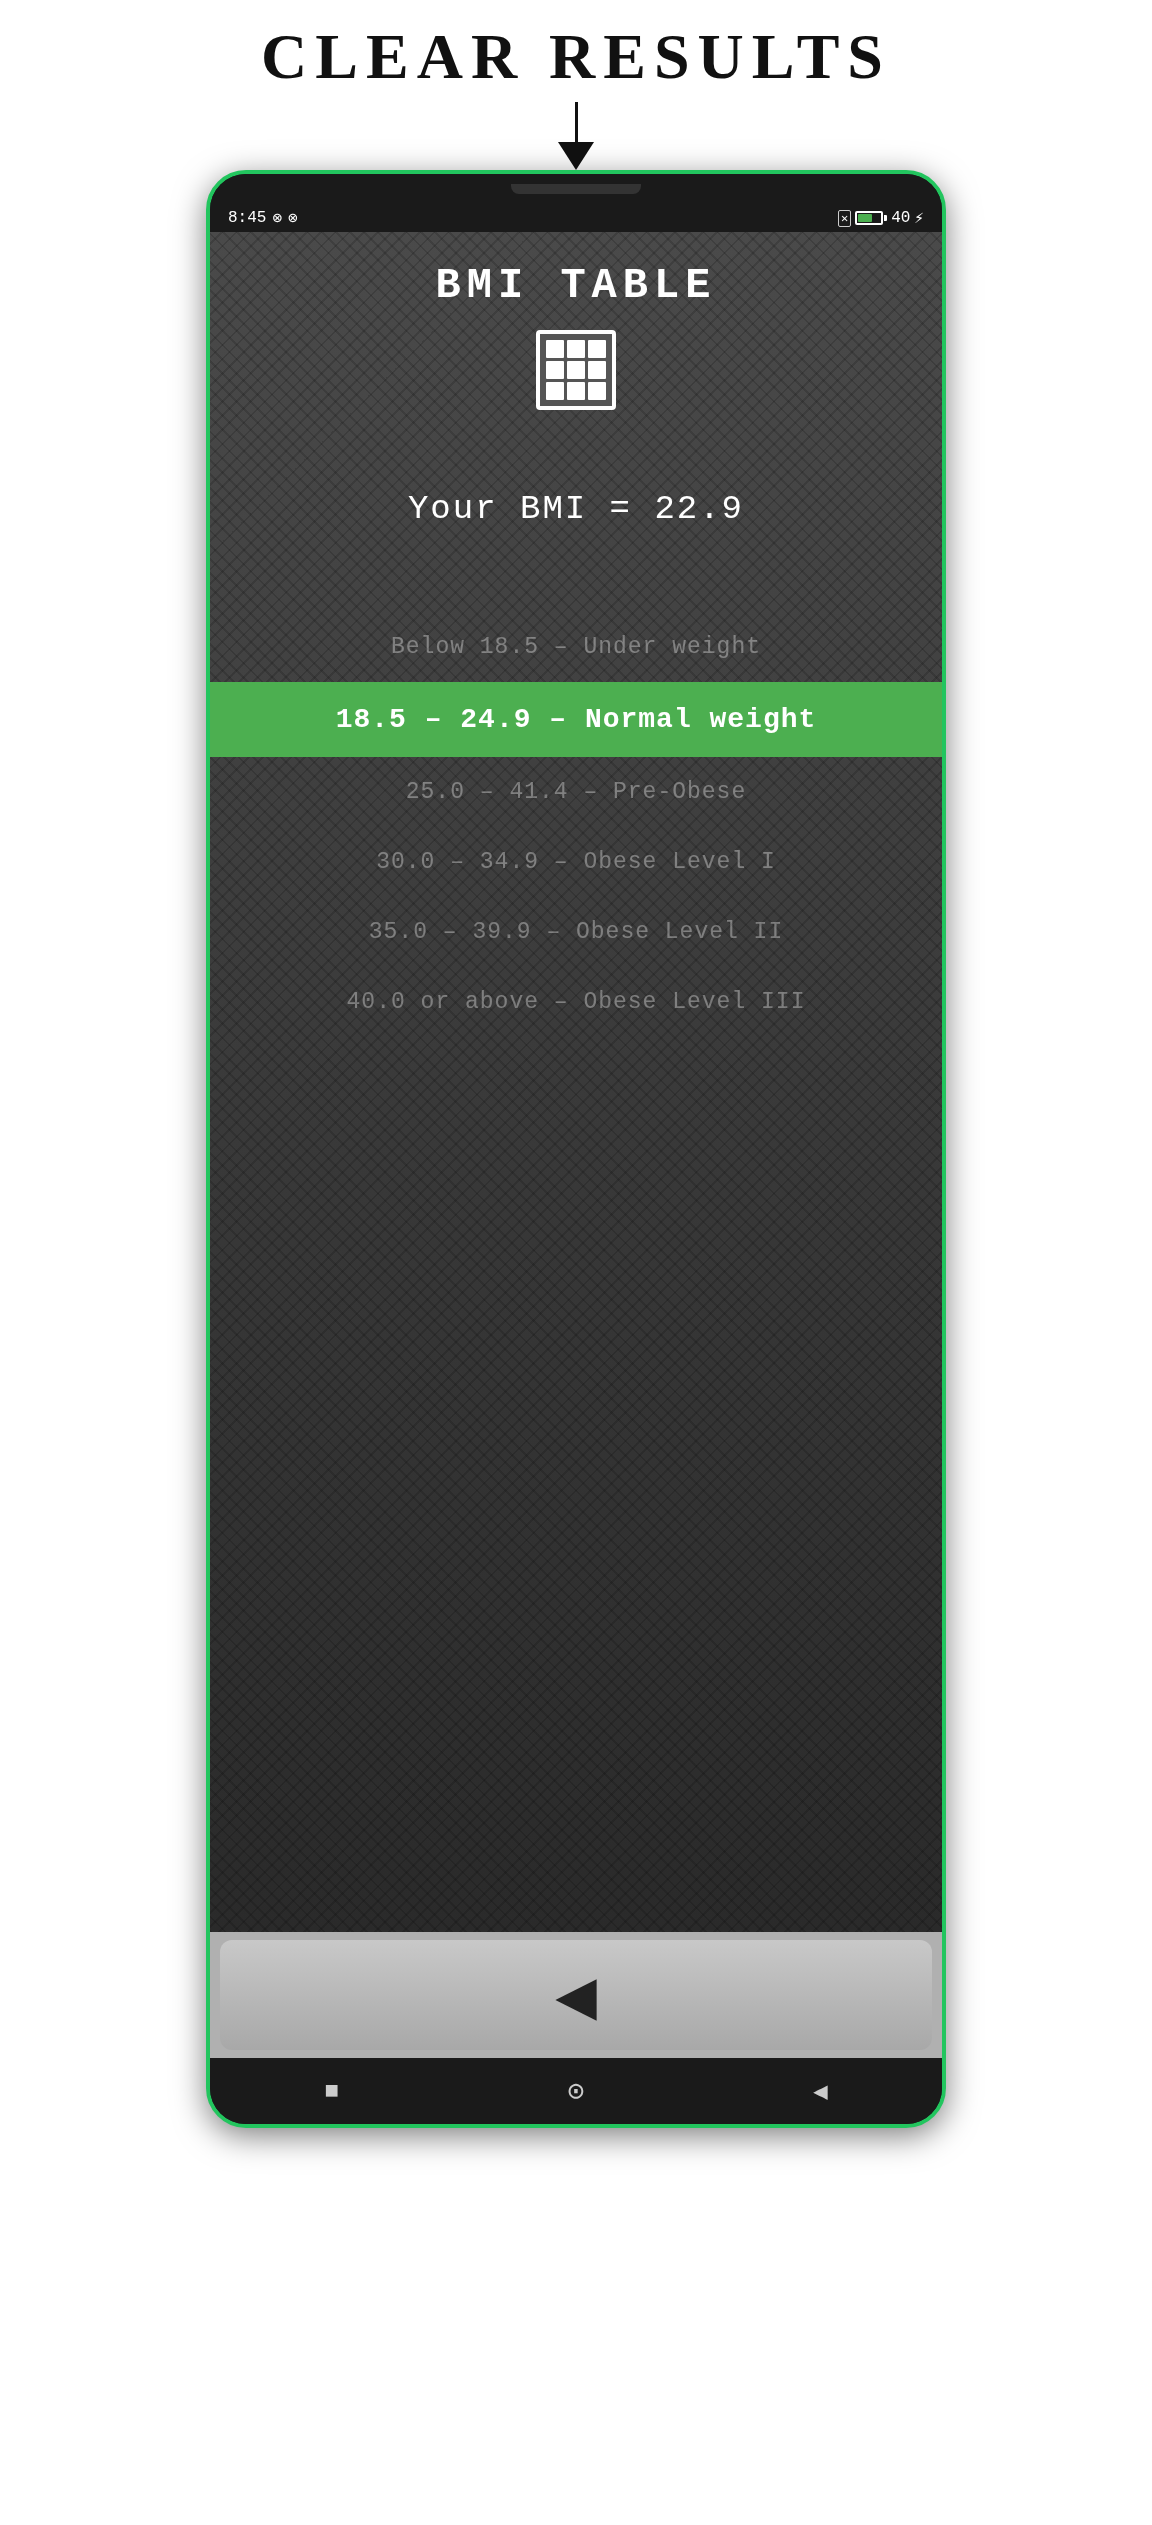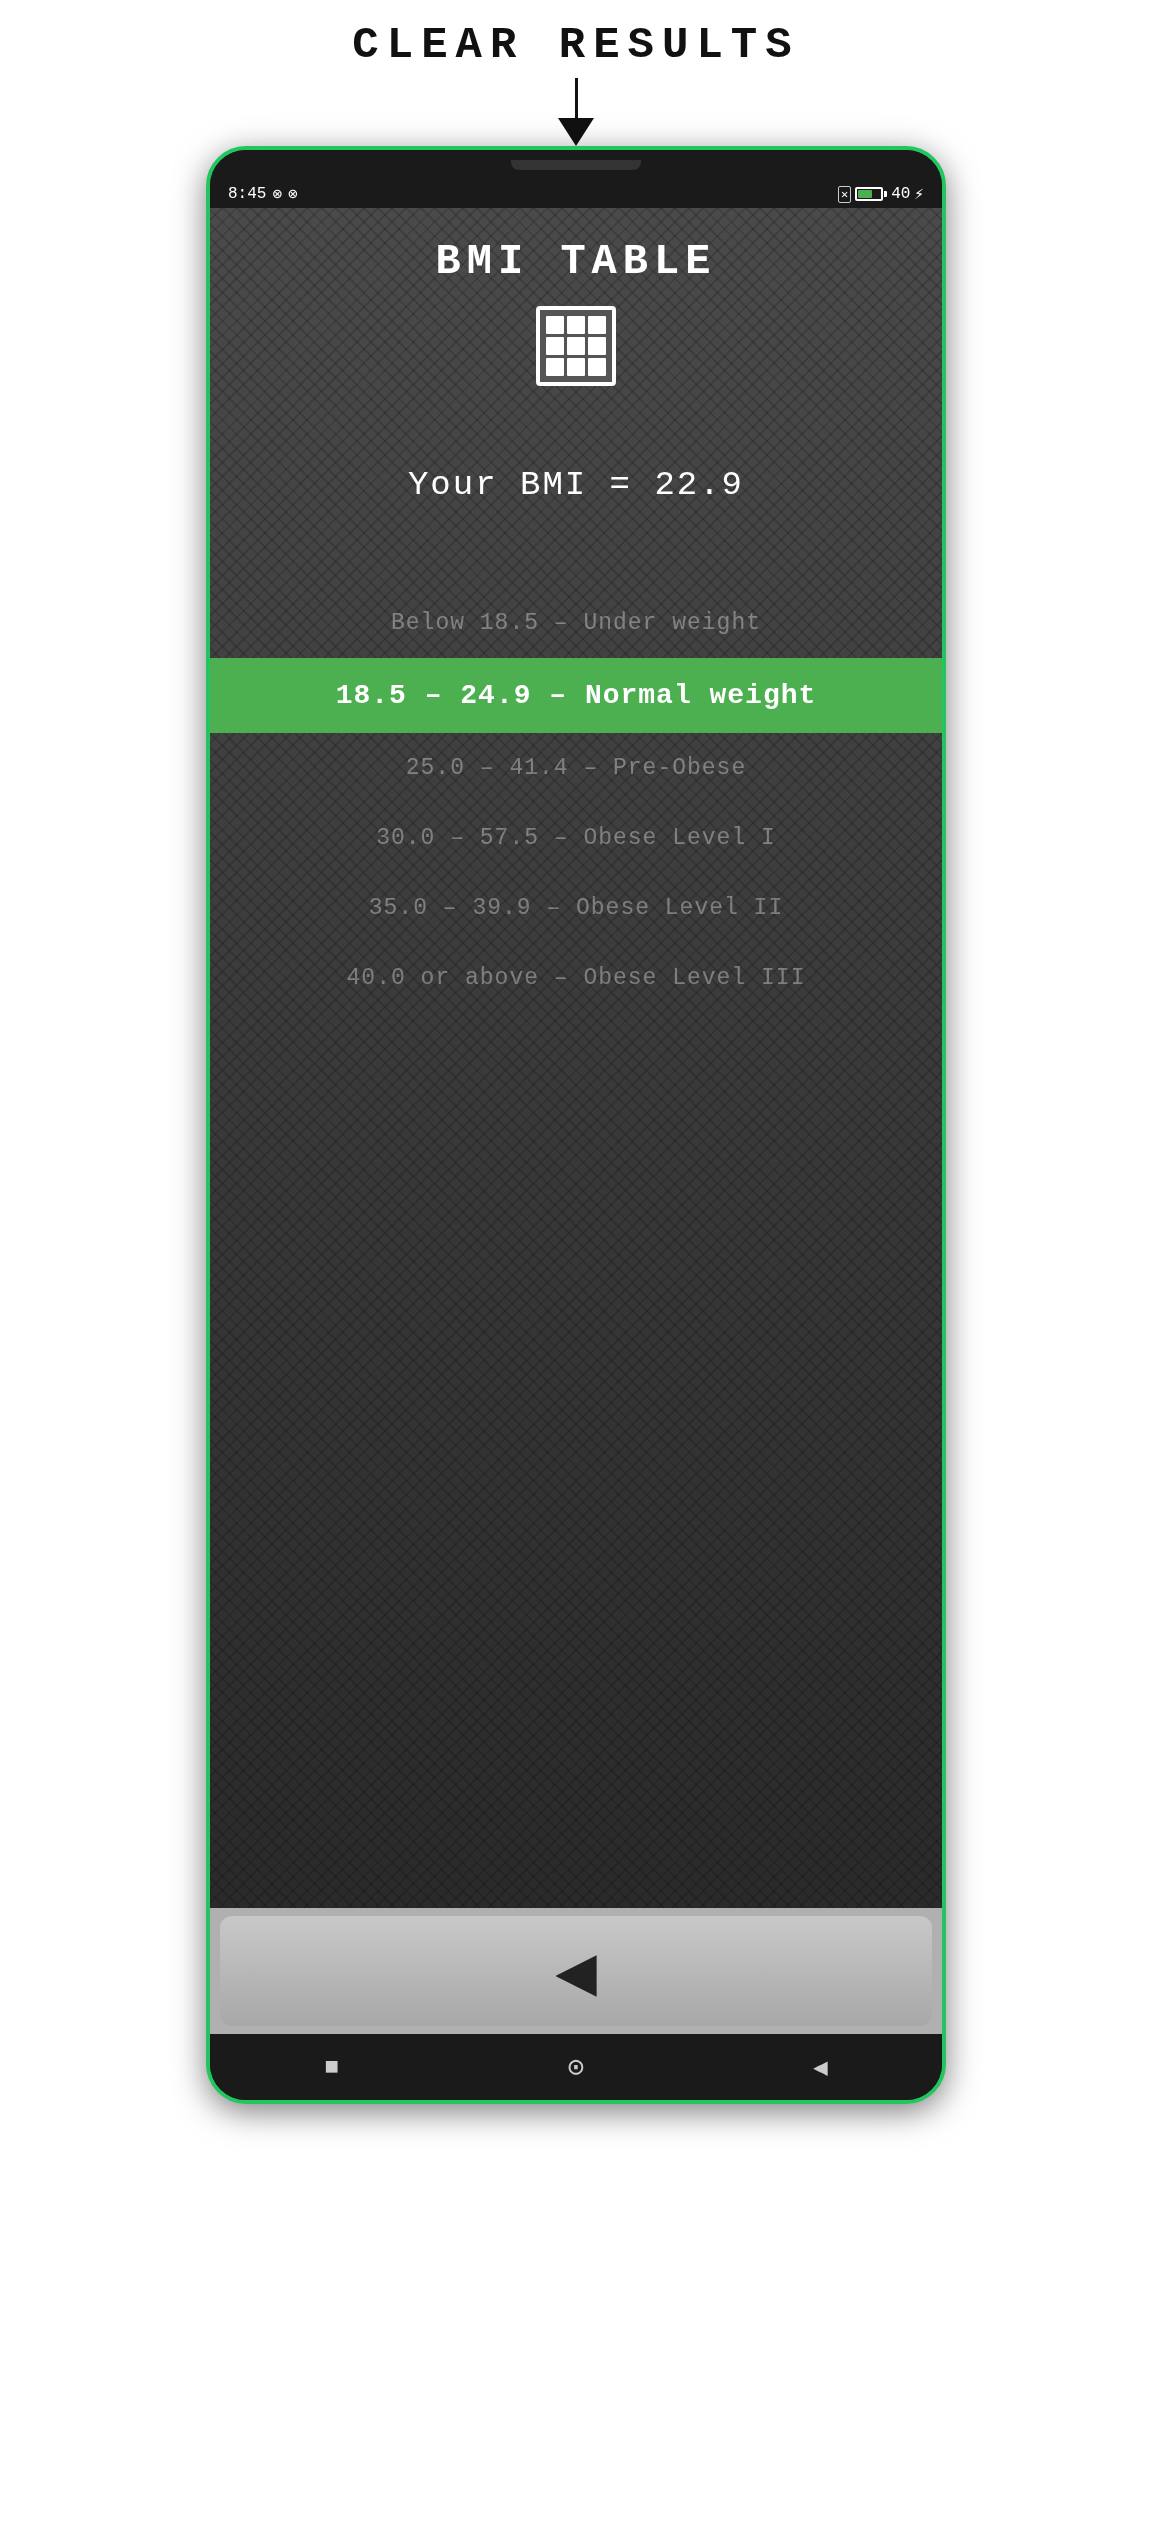--- a/index.html
+++ b/index.html
@@ -17,24 +17,24 @@
     .top-area {
       width: 100%;
       display: flex;
       flex-direction: column;
       align-items: center;
       padding: 20px 0 0 0;
       background: #ffffff;
     }
 
     .clear-results-label {
-      font-size: 44px;
+      font-size: 64px;
       font-weight: 900;
       letter-spacing: 8px;
-      font-family: Liberation Mono, monospace;
+      font-family: Liberation Serif, serif;
       color: #111;
       text-transform: uppercase;
     }
 
     .arrow-down-container {
       display: flex;
       flex-direction: column;
       align-items: center;
       margin-top: 8px;
     }
@@ -337,21 +337,21 @@
         <div class="grid-cell"></div>
       </div>
     </div>
 
     <div class="bmi-result">Your BMI = 22.9</div>
 
     <div class="bmi-categories">
     <div class="bmi-category">Below 18.5 – Under weight</div>
         <div class="bmi-category active">18.5 – 24.9 – Normal weight</div>
         <div class="bmi-category">25.0 – 41.4 – Pre-Obese</div>
-        <div class="bmi-category">30.0 – 57.5 – Obese Level I</div>
+        <div class="bmi-category">30.0 – 34.9 – Obese Level I</div>
         <div class="bmi-category">35.0 – 39.9 – Obese Level II</div>
         <div class="bmi-category">40.0 or above – Obese Level III</div>
       </div>
 
     <div class="screen-spacer"></div>
   </div>
 
   <div class="back-button-area">
     <button class="back-button">
       <span class="back-arrow-icon">◀</span>

